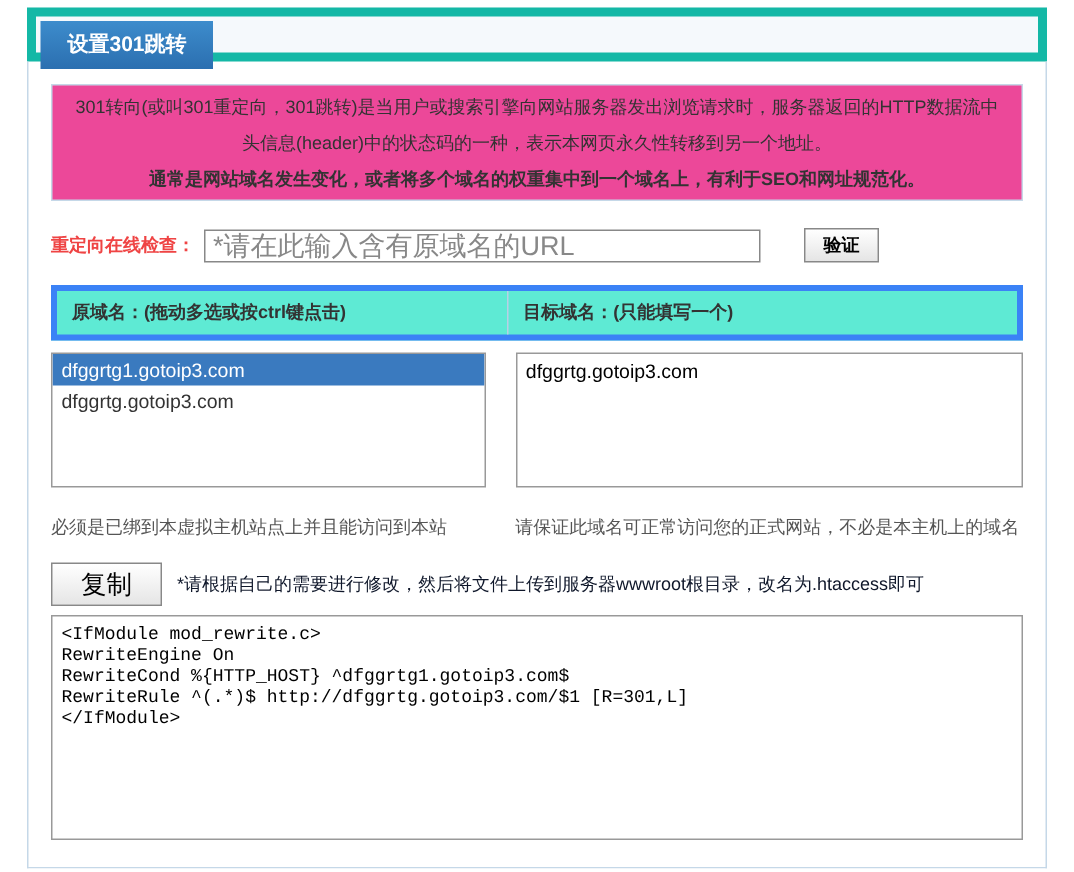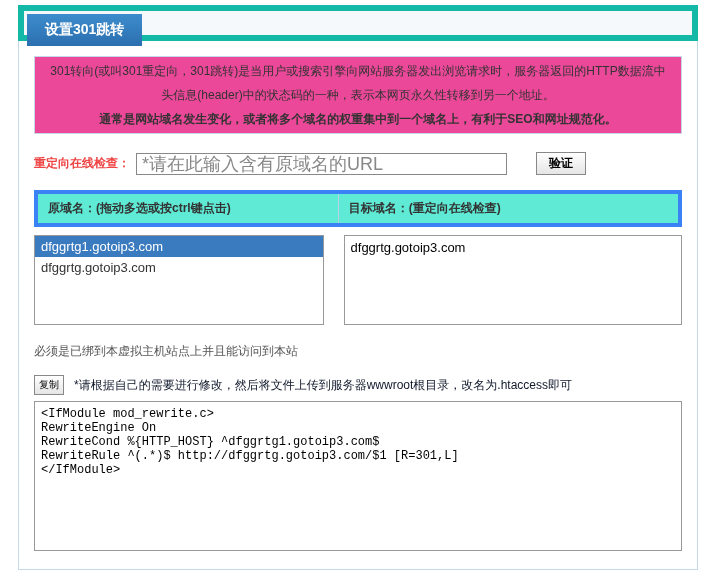--- a/index.html
+++ b/index.html
@@ -147,22 +147,22 @@
       width: 53%;
       padding-left: 5px;
       color: #555;
     }
     .copy-row {
       margin-bottom: 6px;
       display: flex;
       align-items: center;
     }
     .copy-btn {
-      padding: 2px 4px;
-      font-size: 10px;
+      padding: 2px 19px;
+      font-size: 17px;
       border: 1px solid #888;
       background: linear-gradient(to bottom, #ffffff, #e5e5e5);
       margin-right: 10px;
       cursor: pointer;
     }
     .copy-note {
       color: #0f172a;
     }
     .code-area {
       width: 100%;
@@ -193,37 +193,38 @@
     </div>
 
     <div class="check-row">
       <span class="check-label">重定向在线检查：</span>
       <input type="text" class="check-input" value="*请在此输入含有原域名的URL" style="">
       <button class="verify-btn">验证</button>
     </div>
 
     <div class="columns-header">
       <div class="col-header col-left-h">原域名：(拖动多选或按ctrl键点击)</div>
-      <div class="col-header col-right-h">目标域名：(重定向在线检查)</div>
+      <div class="col-header col-right-h">目标域名：(只能填写一个)</div>
     </div>
 
     <div class="columns-body">
       <div class="col-left">
         <div class="source-list" id="source-list">
             <div class="source-item selected">dfggrtg1.gotoip3.com</div>
             <div class="source-item">dfggrtg.gotoip3.com</div>
           </div>
       </div>
       <div class="col-right">
         <textarea class="target-input" style="">dfggrtg.gotoip3.com</textarea>
       </div>
     </div>
 
     <div class="columns-note">
       <div class="note-left">必须是已绑到本虚拟主机站点上并且能访问到本站</div>
+      <div class="note-right">请保证此域名可正常访问您的正式网站，不必是本主机上的域名</div>
     </div>
 
     <div class="copy-row">
       <button class="copy-btn">复制</button>
       <span class="copy-note">*请根据自己的需要进行修改，然后将文件上传到服务器wwwroot根目录，改名为.htaccess即可</span>
     </div>
 
     <textarea class="code-area" style="">&lt;IfModule mod_rewrite.c&gt;
 RewriteEngine On
 RewriteCond %{HTTP_HOST} ^dfggrtg1.gotoip3.com$

